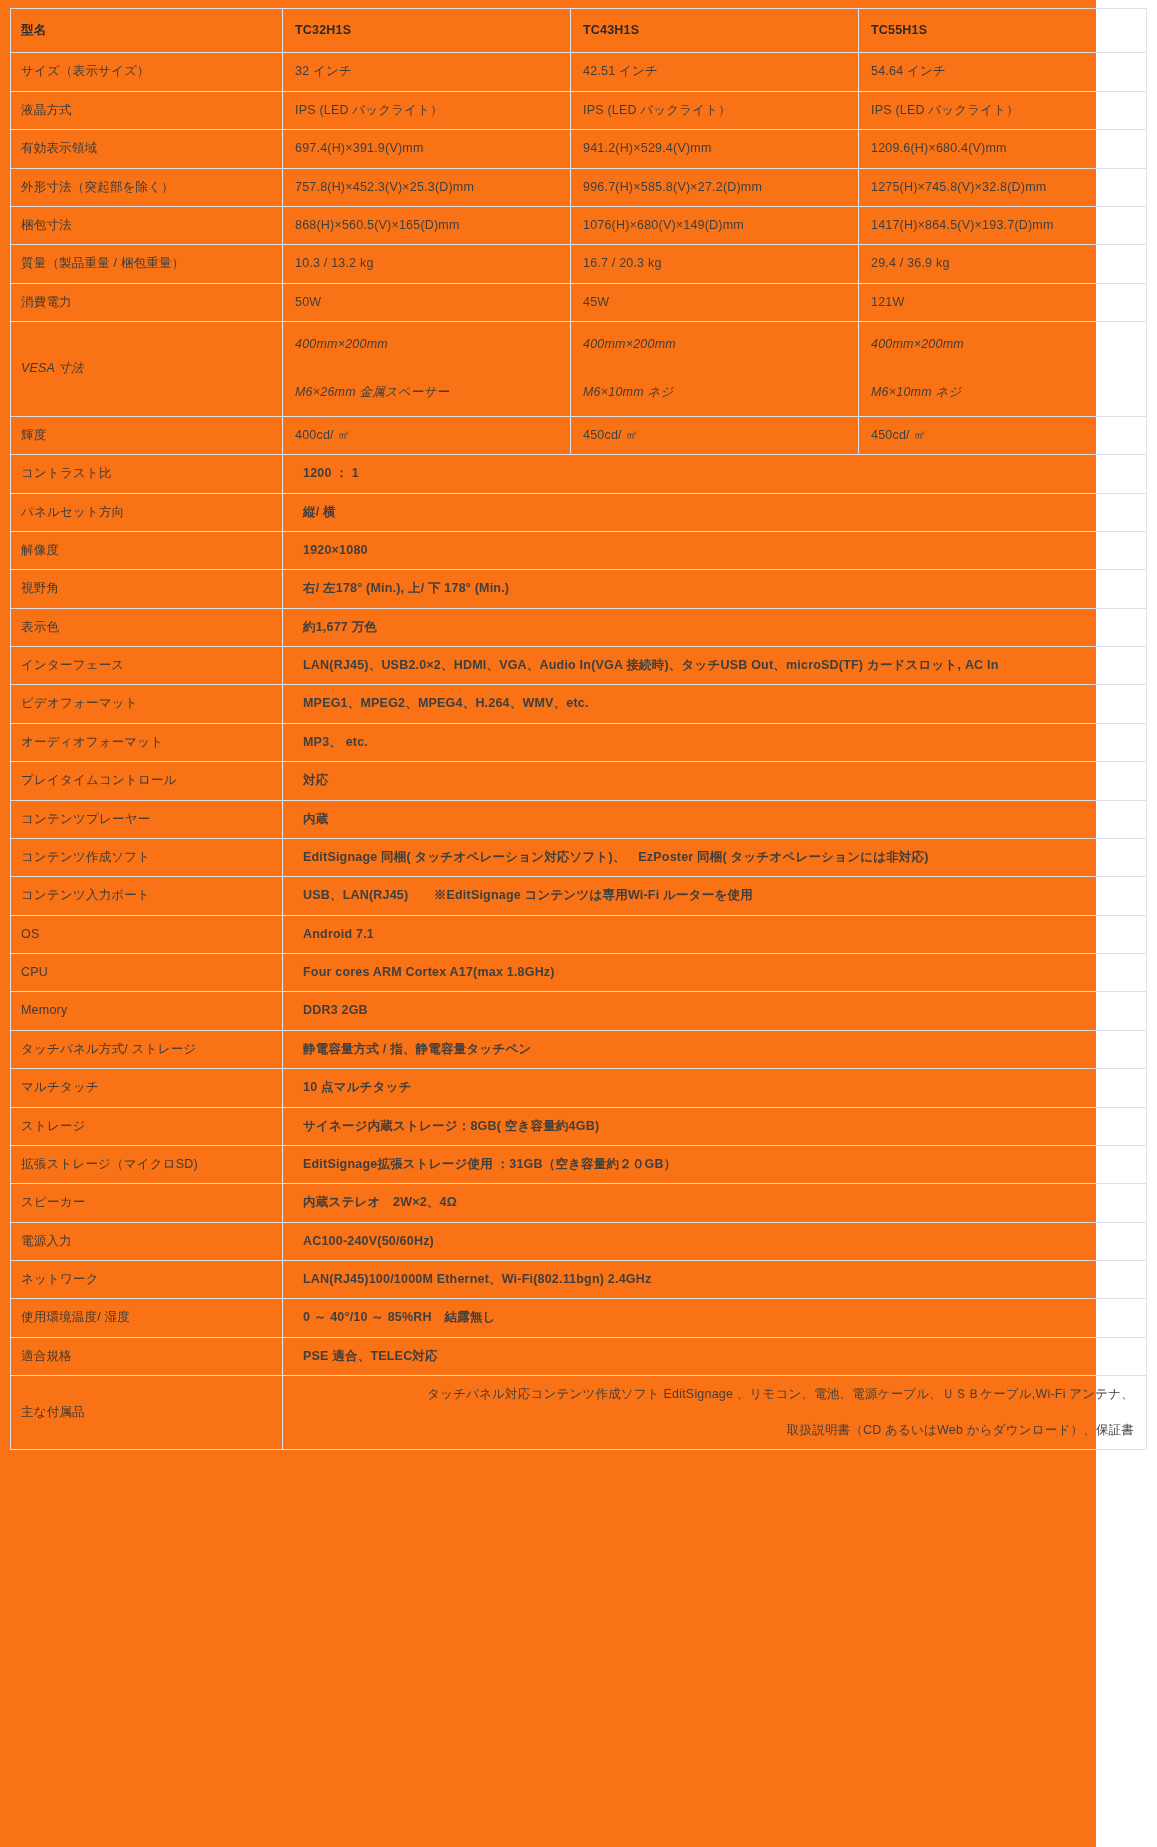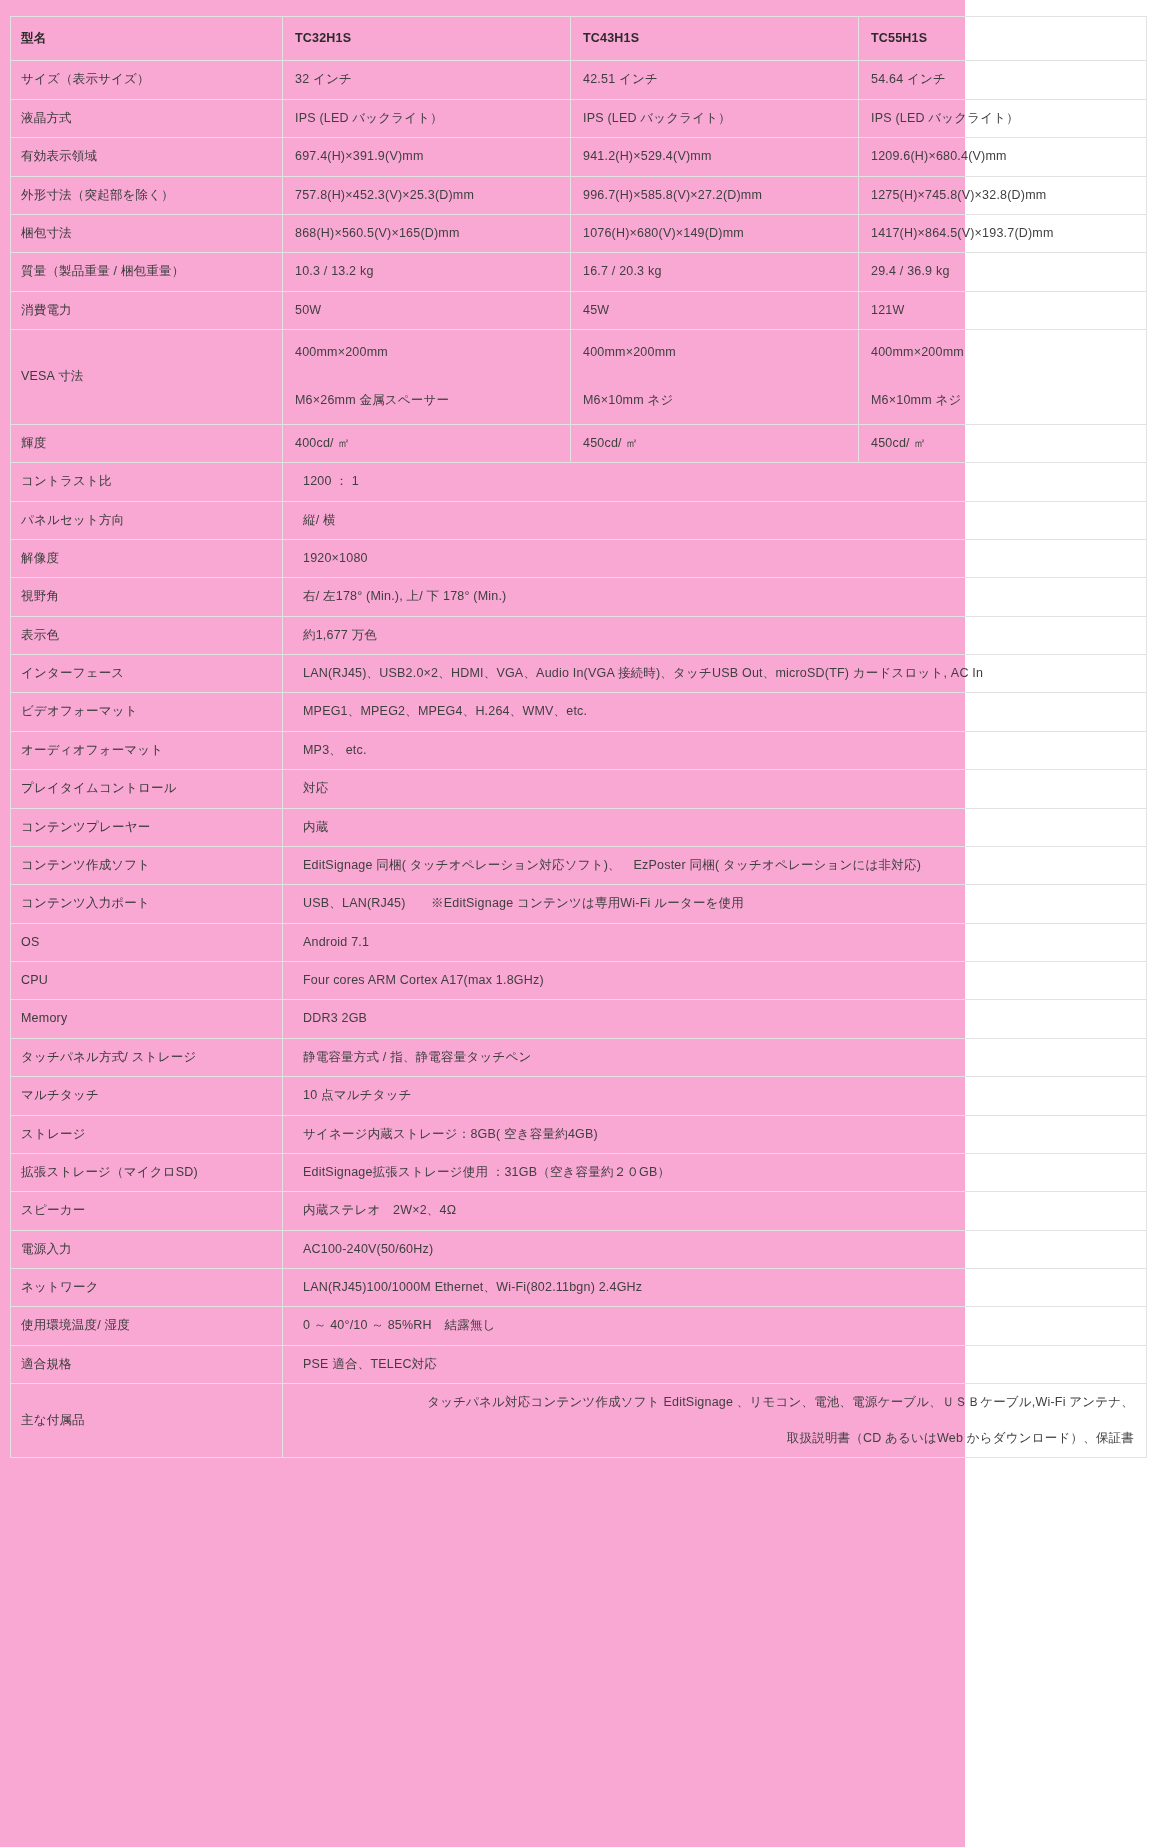--- a/index.html
+++ b/index.html
@@ -7,25 +7,25 @@
     padding: 0;
     background: #ffffff;
   }
   body {
     width: 1157px;
     font-family: "Liberation Sans", sans-serif;
     color: #3b3b3b;
     -webkit-font-smoothing: antialiased;
   }
   .page {
-    width: 965px;
+    width: 1096px;
     min-height: 1847px;
     box-sizing: border-box;
-    padding: 16px 10px 16px 10px;
-    background: #f9a8d4;
+    padding: 8px 10px 16px 10px;
+    background: #f97316;
   }
   table.spec {
     border-collapse: collapse;
     width: 1137px;
     table-layout: fixed;
     font-size: 12.5px;
   }
   table.spec col.c-label { width: 272px; }
   table.spec col.c-val { width: 288px; }
   table.spec td {
@@ -44,30 +44,32 @@
   }
   table.spec tr.header td {
     font-weight: bold;
     color: #2b2b2b;
     padding-top: 12px;
     padding-bottom: 12px;
   }
   table.spec td.vesa {
     padding-top: 13px;
     padding-bottom: 13px;
+    font-style: italic;
   }
   td .line {
     display: block;
   }
   td .line + .line {
     margin-top: 29px;
   }
   td.span .pad {
     display: block;
     padding-left: 8px;
+    font-weight: bold;
   }
   td.accessories {
     padding-top: 12px;
     padding-bottom: 14px;
     text-align: right;
     line-height: 1.9;
   }
   td.accessories .line + .line { margin-top: 16px; }
 </style>
 </head>

